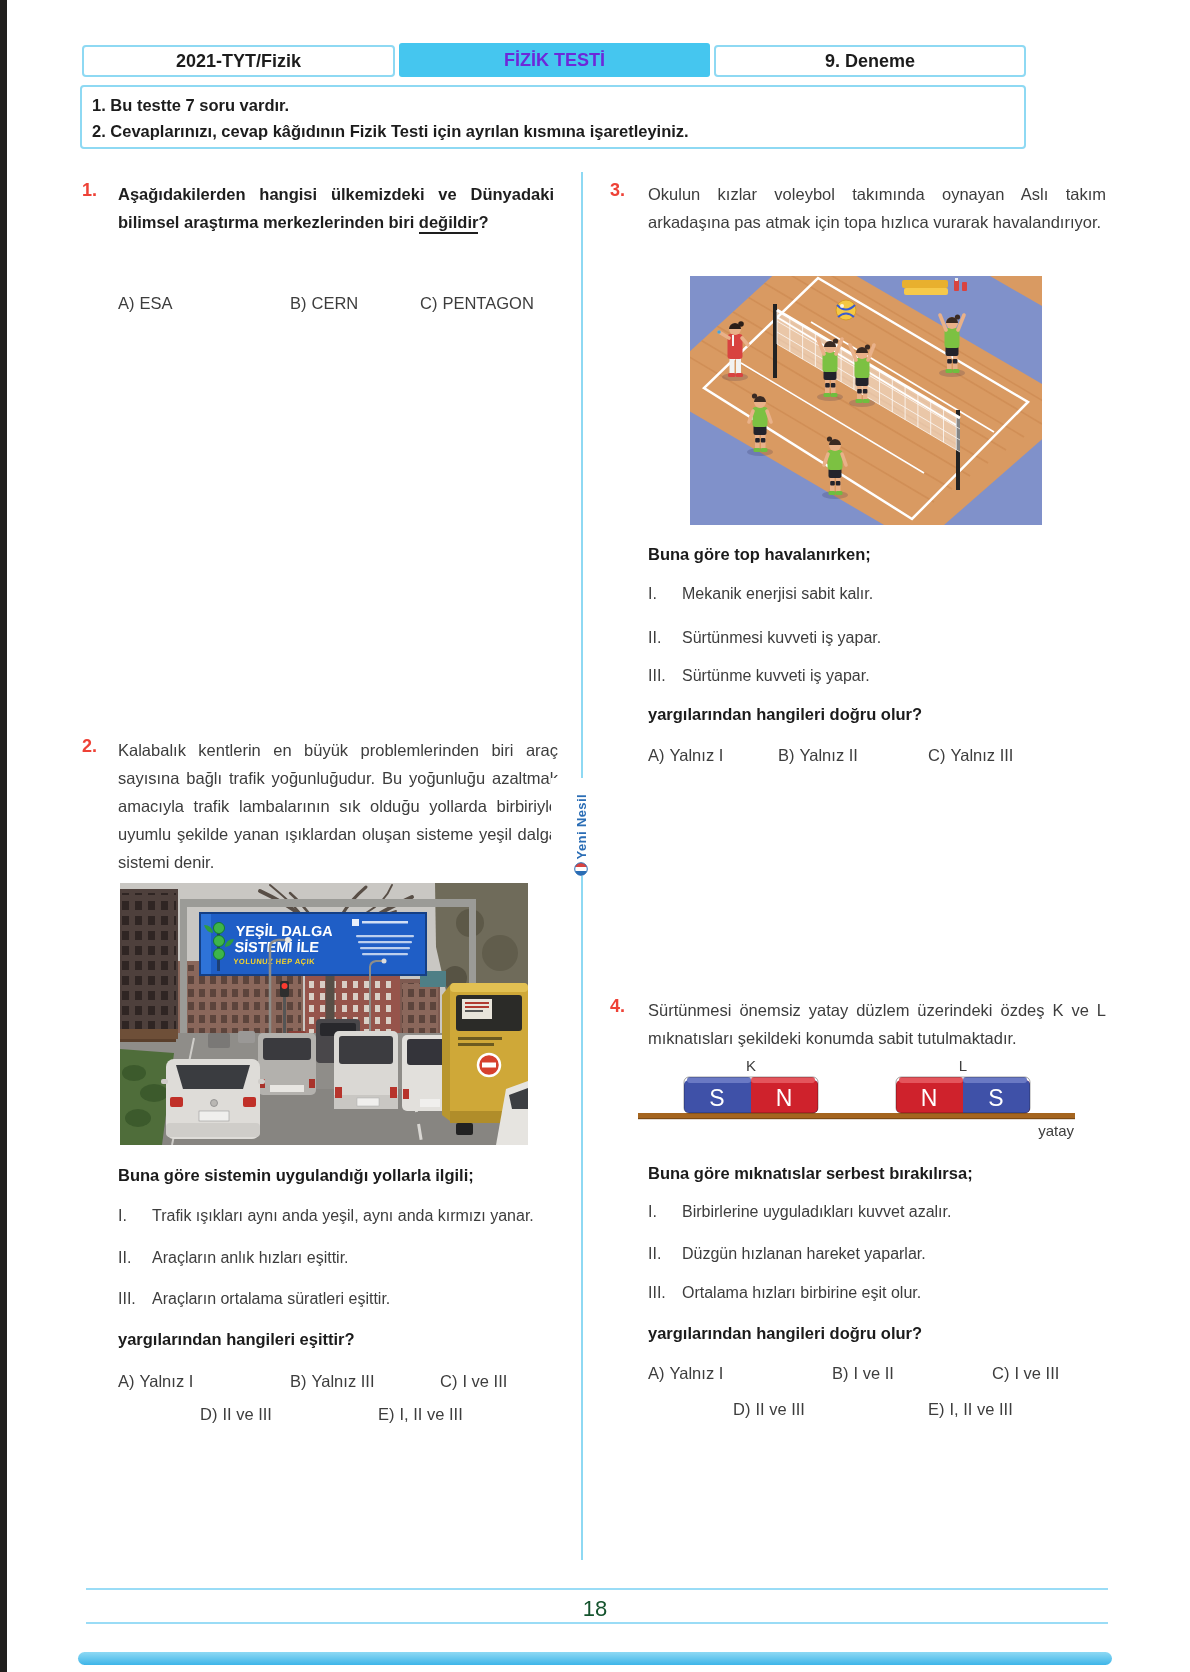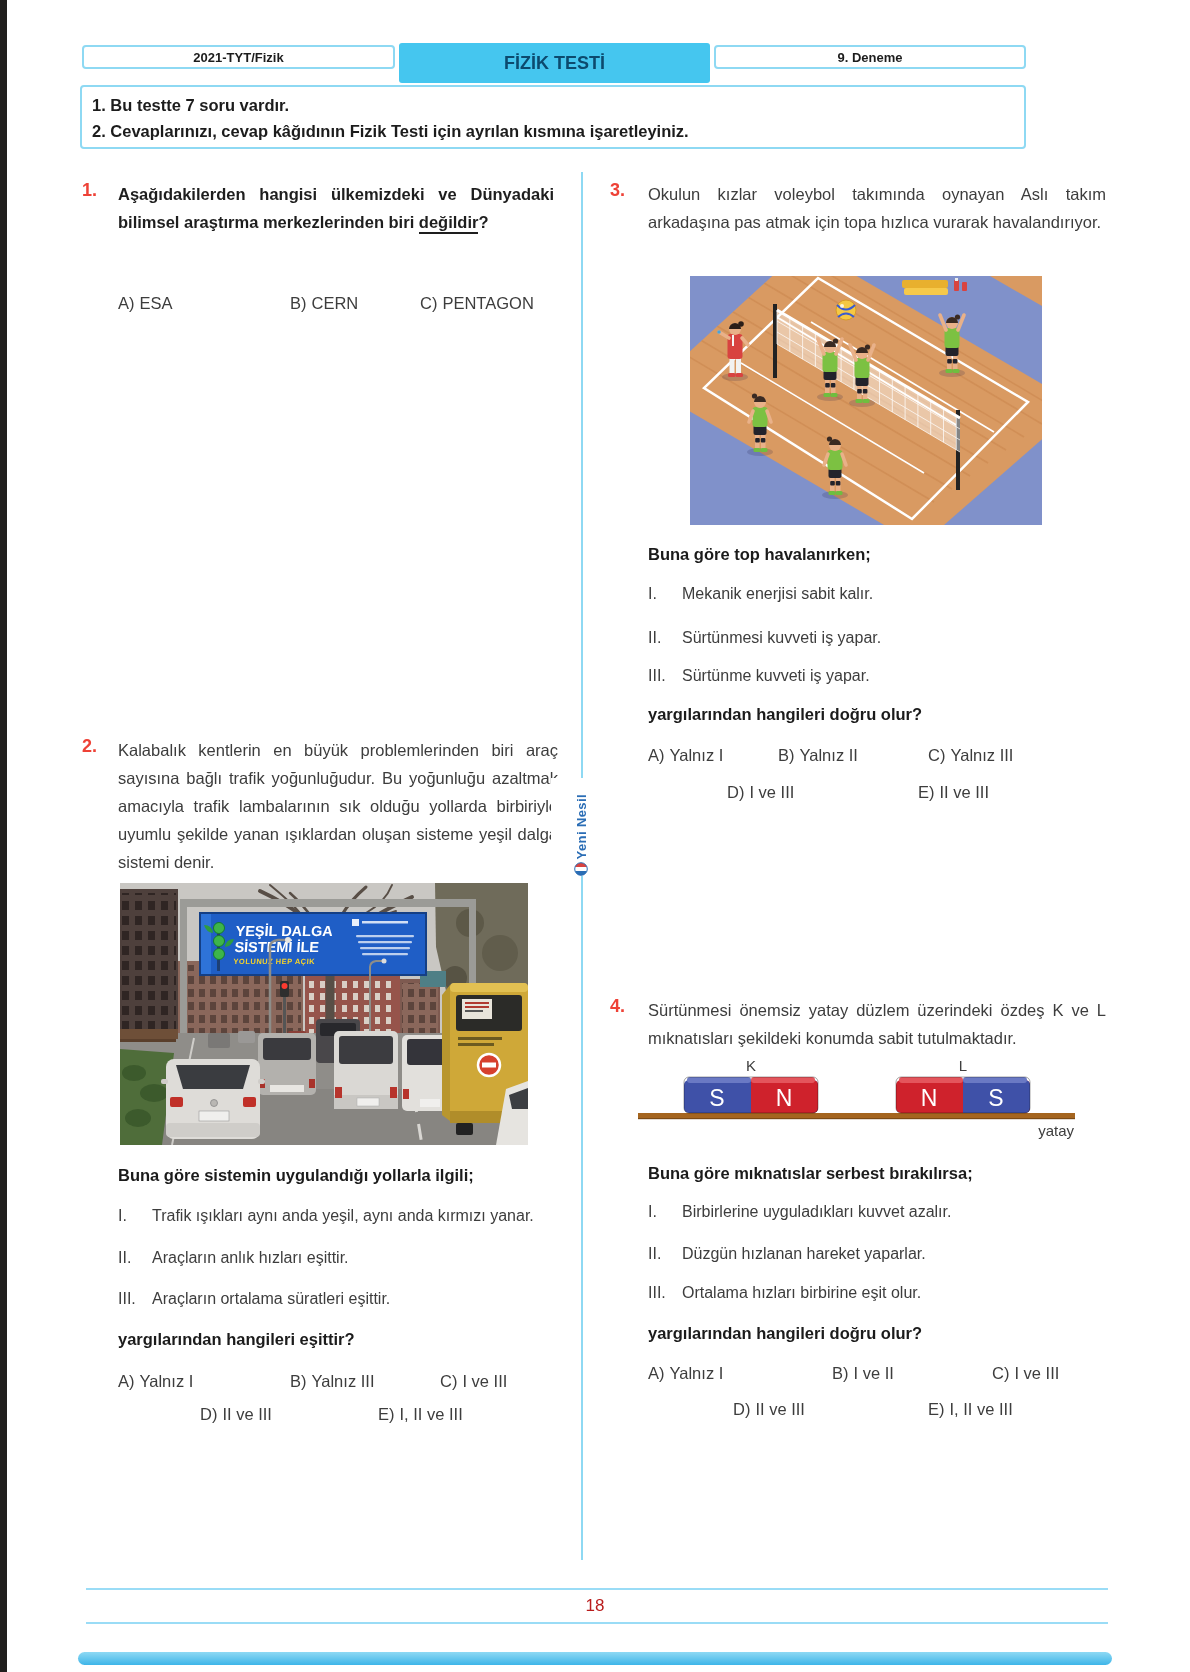--- a/index.html
+++ b/index.html
@@ -2,24 +2,24 @@
 <html><head>
 <meta charset="utf-8">
 <style>
   html,body{margin:0;padding:0;background:#ffffff;}
   .page{position:relative;width:1190px;height:1672px;background:#fff;
         font-family:"Liberation Sans",sans-serif;overflow:hidden;color:#222;}
   .edge-left{position:absolute;left:0;top:0;width:7px;height:1672px;background:#211f1e;}
   .bottom-bar{position:absolute;left:78px;top:1652px;width:1034px;height:13px;border-radius:7px;
         background:linear-gradient(180deg,#8ed9f4,#3eb5e8);}
   
-  .hdr-box{position:absolute;height:24px;display:flex;align-items:center;justify-content:center;
-        font-weight:700;font-size:13px;box-sizing:border-box;}
+  .hdr-box{position:absolute;height:32px;display:flex;align-items:center;justify-content:center;
+        font-weight:700;font-size:18px;box-sizing:border-box;}
   .hdr-outline{border:2px solid #8ed9f3;border-radius:4px;background:#fff;color:#1c1c1c;}
-  .hdr-fill{background:#45c6ef;border-radius:3px;color:#0c4a6e;font-size:18px;height:40px;}
+  .hdr-fill{background:#45c6ef;border-radius:3px;color:#6d28d9;font-size:18px;height:34px;}
   .instructions{position:absolute;left:80px;top:85px;width:946px;height:64px;border:2px solid #8ed9f3;
         border-radius:4px;box-sizing:border-box;padding:9px 8px 17px 10px;}
   .instructions p{margin:0 0 7px 0;font-weight:700;font-size:16.5px;color:#1c1c1c;}
   
   .divider{position:absolute;left:581px;top:172px;width:2px;height:1388px;background:#8ed9f3;}
   .brand-logo{position:absolute;left:551px;top:778px;width:60px;height:98px;background:#fff;z-index:2;
         display:flex;flex-direction:column;align-items:center;justify-content:flex-end;gap:3px;}
   .brand-text{writing-mode:vertical-rl;transform:rotate(180deg);font-size:13px;font-weight:700;
         color:#2a6db5;letter-spacing:.4px;white-space:nowrap;}
   
@@ -33,21 +33,21 @@
   .item .rn{width:34px;flex:none;}
   .optrow{position:absolute;font-size:16.5px;color:#3d3d3d;height:22px;}
   .optrow.three{display:grid;}
   .optrow.two .opt{position:absolute;top:0;}
   .opt{white-space:nowrap;}
   .ol{margin-right:5px;}
   .fig{position:absolute;}
   svg{display:block;font-family:"Liberation Sans",sans-serif;}
   
   .fline{position:absolute;left:86px;width:1022px;height:2px;background:#9adcf6;}
-  .pagenum{position:absolute;left:0;top:1596px;width:1190px;text-align:center;font-size:17px;color:#b91c1c;}
+  .pagenum{position:absolute;left:0;top:1596px;width:1190px;text-align:center;font-size:22px;color:#14532d;}
 </style>
 </head>
 <body>
 
 <div class="page">
   <div class="edge-left"></div>
 
   <div class="hdr-box hdr-outline" style="left:82px;top:45px;width:313px;">
     <span>2021-TYT/Fizik</span>
   </div>
@@ -397,24 +397,20 @@
     <div class="item" style="left:38px;top:495px;">
         <span class="rn">III.</span>
         <span>Sürtünme kuvveti iş yapar.</span>
       </div>
     <div class="prompt" style="left:38px;top:533px;">yargılarından hangileri doğru olur?</div>
     <div class="optrow three" style="left:38px;top:574px;width:428px;grid-template-columns:130px 150px auto;">
       <span class="opt"><span class="ol">A)</span><span>Yalnız I</span></span>
       <span class="opt"><span class="ol">B)</span><span>Yalnız II</span></span>
       <span class="opt"><span class="ol">C)</span><span>Yalnız III</span></span>
     </div>
-    <div class="optrow two" style="left:38px;top:611px;width:428px;">
-      <span class="opt" style="left:79px;"><span class="ol">D)</span><span>I ve III</span></span>
-      <span class="opt" style="left:270px;"><span class="ol">E)</span><span>II ve III</span></span>
-    </div>
   </div>
 
   <div class="q" style="left:610px;top:994px;width:500px;height:450px;">
     <span class="qnum" style="top:2px;">4.</span>
     <div class="stem" style="left:38px;top:2px;width:458px;">Sürtünmesi önemsiz yatay düzlem üzerindeki özdeş K ve L mıknatısları şekildeki konumda sabit tutulmaktadır.</div>
 
     <div class="fig" style="left:0px;top:66px;width:470px;height:80px;">
       <svg viewBox="0 0 470 80" width="470" height="80">
         <rect x="28" y="53" width="437" height="5" fill="#a5651f"></rect>
         <rect x="28" y="58" width="437" height="1.2" fill="#7c4a15"></rect>

